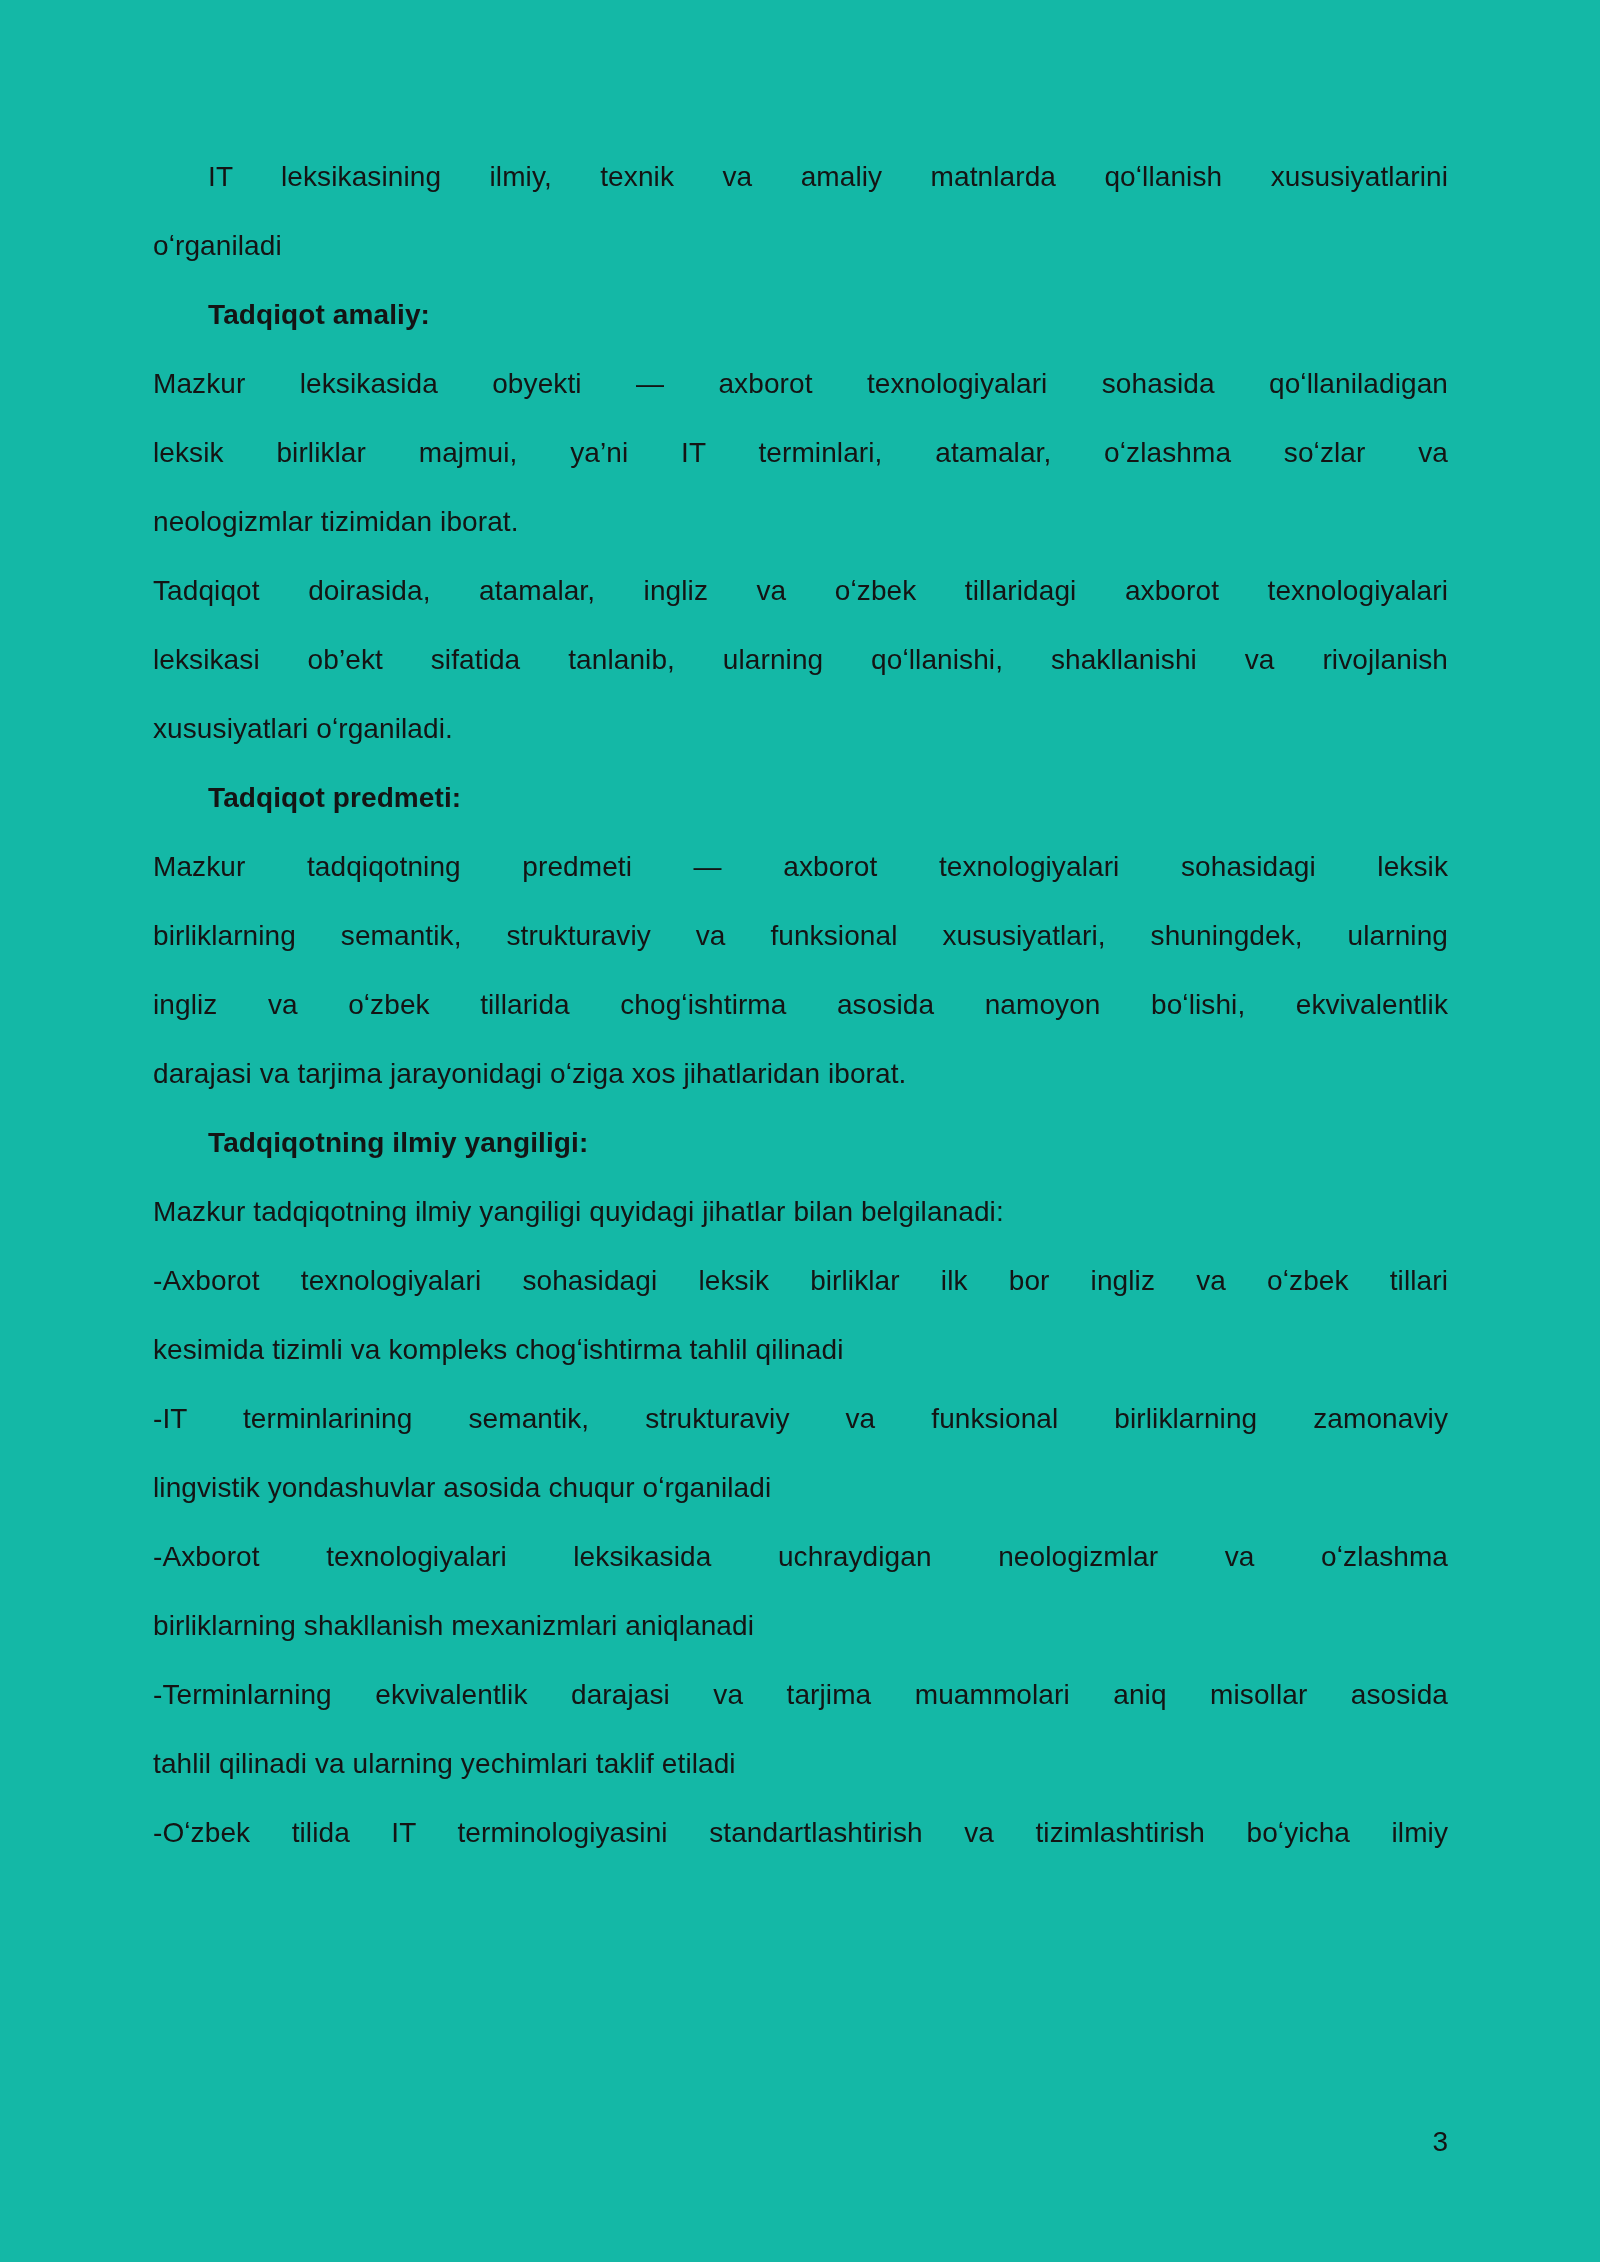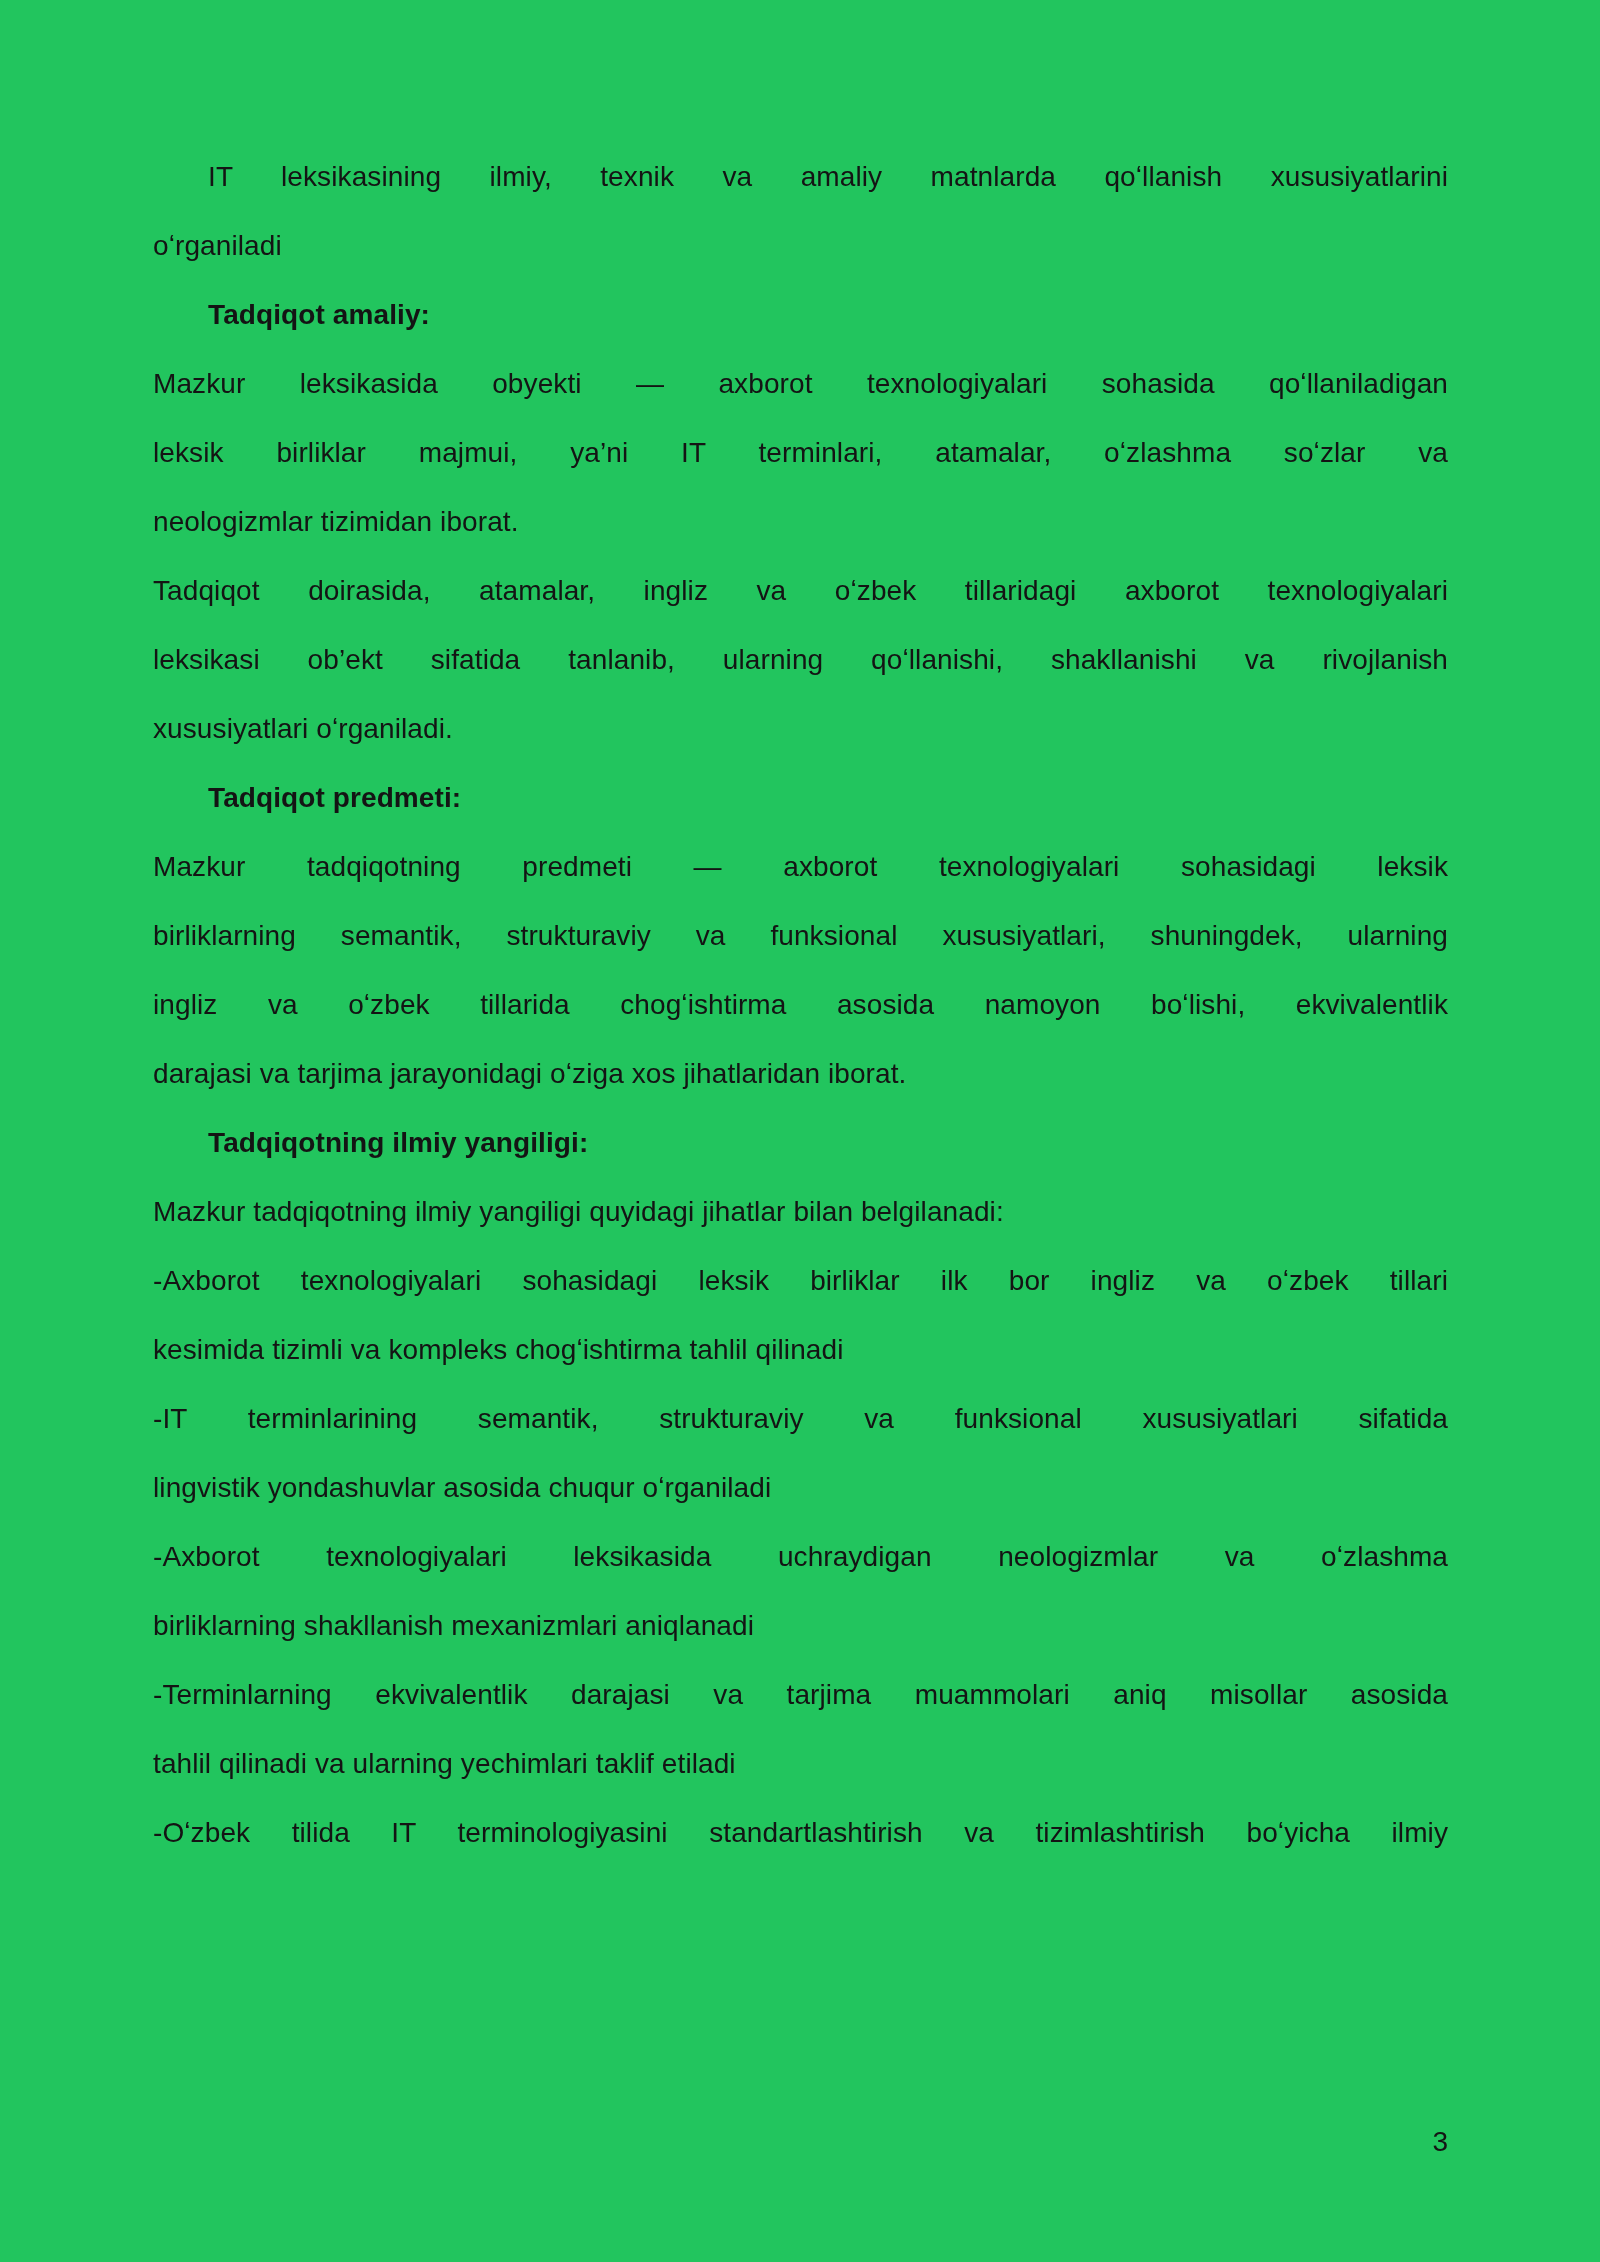--- a/index.html
+++ b/index.html
@@ -4,21 +4,21 @@
 <style>
   html, body {
     margin: 0;
     padding: 0;
     background: #ffffff;
   }
   .page {
     position: relative;
     width: 1600px;
     height: 2262px;
-    background: #22c55e;
+    background: #14b8a6;
     overflow: hidden;
     font-family: "Liberation Sans", "DejaVu Sans", sans-serif;
     color: #141414;
   }
   .content {
     position: absolute;
     left: 153px;
     top: 142px;
     width: 1295px;
   }
@@ -93,21 +93,21 @@
         <div class="line first">Tadqiqotning ilmiy yangiligi:</div>
       </div>
       <div class="para body">
         <div class="line first">Mazkur tadqiqotning ilmiy yangiligi quyidagi jihatlar bilan belgilanadi:</div>
       </div>
       <div class="para body">
         <div class="line first fill">-Axborot texnologiyalari sohasidagi leksik birliklar ilk bor ingliz va oʻzbek tillari</div>
         <div class="line">kesimida tizimli va kompleks chogʻishtirma tahlil qilinadi</div>
       </div>
       <div class="para body">
-        <div class="line first fill">-IT terminlarining semantik, strukturaviy va funksional xususiyatlari sifatida</div>
+        <div class="line first fill">-IT terminlarining semantik, strukturaviy va funksional birliklarning zamonaviy</div>
         <div class="line">lingvistik yondashuvlar asosida chuqur oʻrganiladi</div>
       </div>
       <div class="para body">
         <div class="line first fill">-Axborot texnologiyalari leksikasida uchraydigan neologizmlar va oʻzlashma</div>
         <div class="line">birliklarning shakllanish mexanizmlari aniqlanadi</div>
       </div>
       <div class="para body">
         <div class="line first fill">-Terminlarning ekvivalentlik darajasi va tarjima muammolari aniq misollar asosida</div>
         <div class="line">tahlil qilinadi va ularning yechimlari taklif etiladi</div>
       </div>

